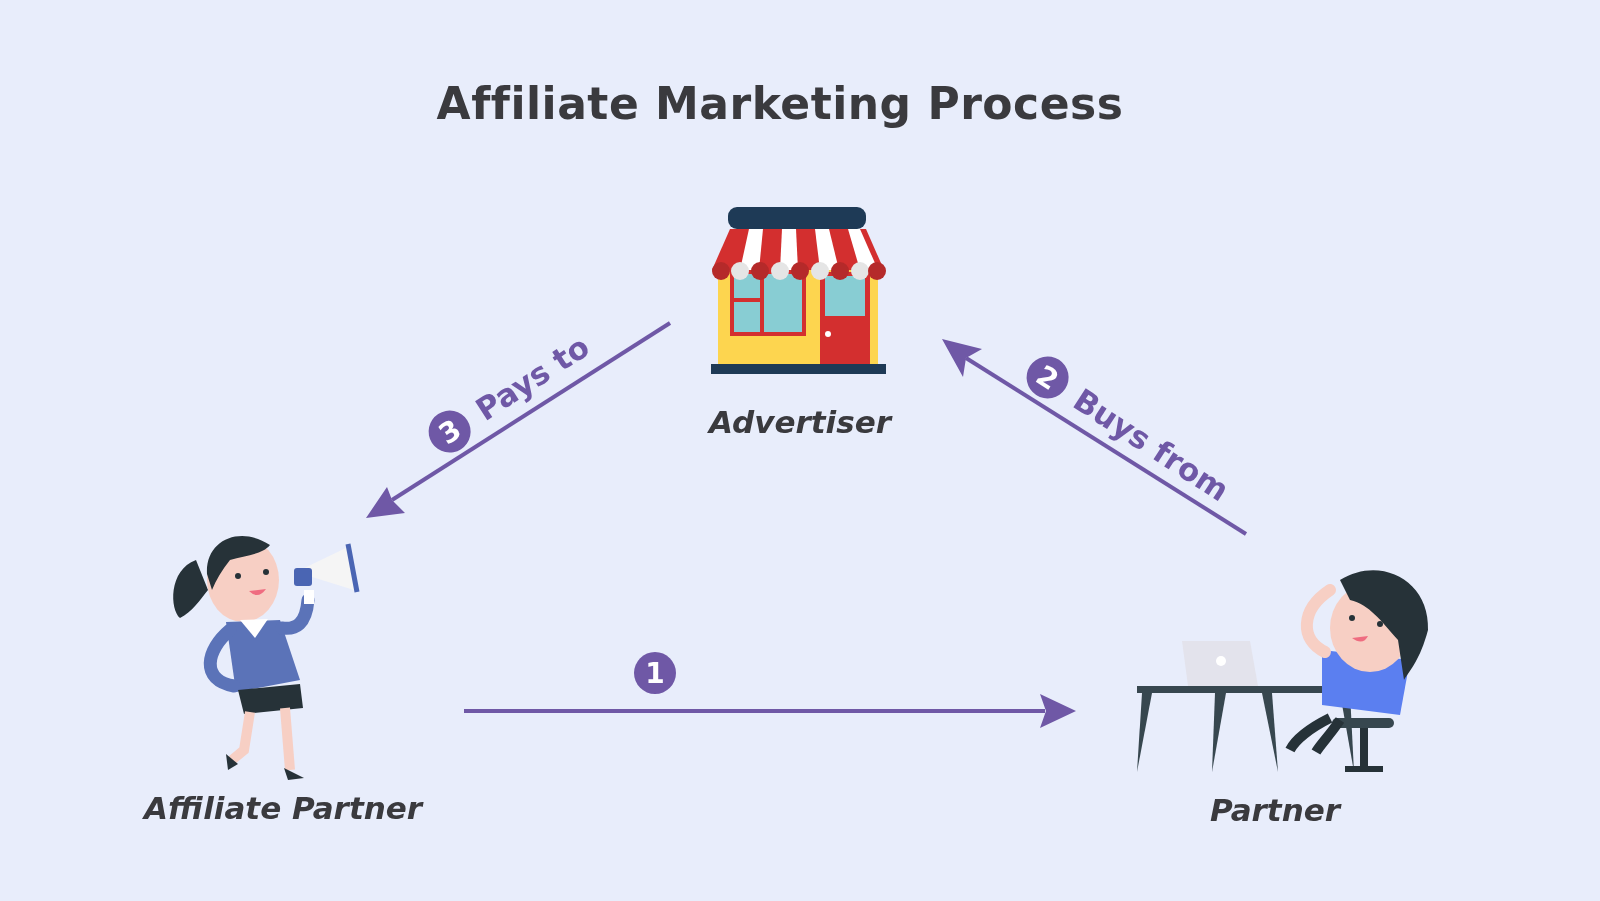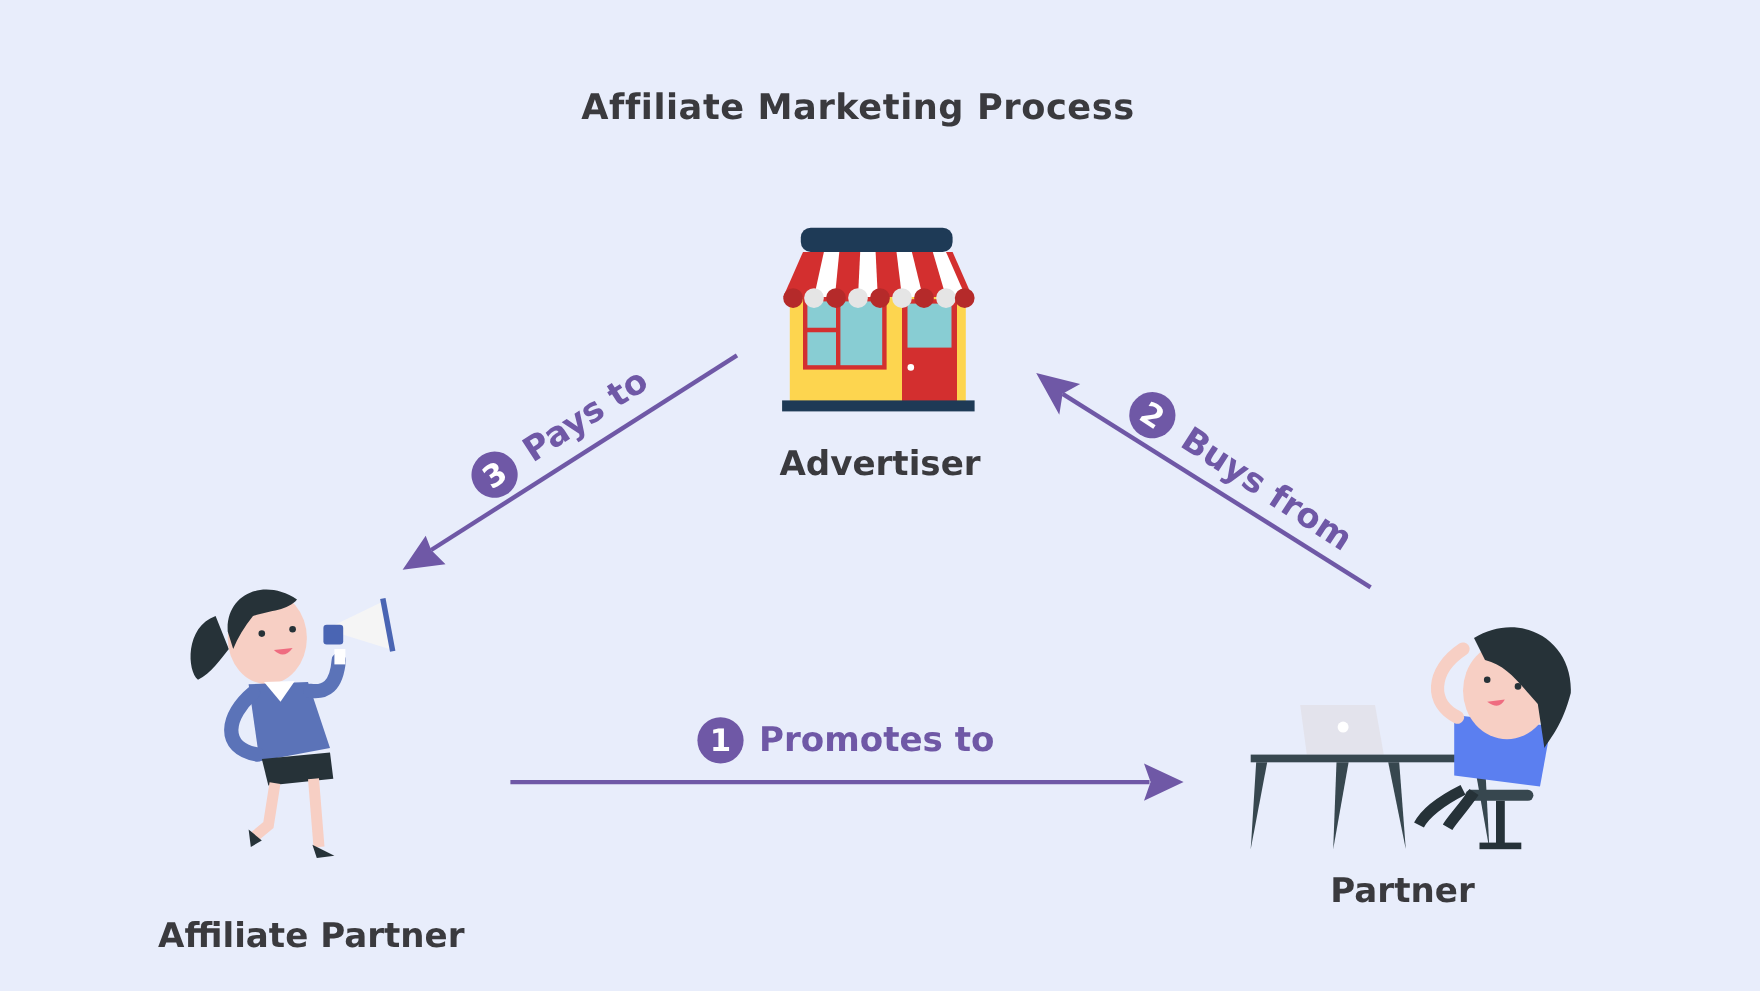--- a/index.html
+++ b/index.html
@@ -4,26 +4,26 @@
 <style>
   html, body { margin: 0; padding: 0; }
   body {
     width: 1600px; height: 901px; overflow: hidden;
     background: #e8edfb;
     font-family: "DejaVu Sans", sans-serif;
     position: relative;
   }
   .title {
     position: absolute; left: 0; top: 78px; width: 1560px;
-    text-align: center; font-size: 32px; font-weight: bold;
+    text-align: center; font-size: 44px; font-weight: bold;
     color: #3a3a3e; letter-spacing: 0.5px;
   }
   .node-label {
     position: absolute; font-size: 31px; font-weight: bold; color: #3a3a3e;
-    text-align: center; white-space: nowrap;
+    text-align: center; white-space: nowrap; font-style: italic;
   }
   #diagram { position: absolute; left: 0; top: 0; }
   .edge-label {
     position: absolute; color: #6f58a6; font-size: 31px; font-weight: bold;
     white-space: nowrap; display: flex; align-items: center; gap: 14px;
     transform-origin: left center;
   }
   .step-badge {
     width: 42px; height: 42px; border-radius: 50%; background: #6f58a6; color: #fff;
     display: inline-flex; align-items: center; justify-content: center;
@@ -122,26 +122,25 @@
     <circle cx="1352" cy="618" r="3" fill="#263238"></circle>
     <circle cx="1380" cy="624" r="3" fill="#263238"></circle>
     <path d="M1352,638 Q1363,646 1368,636 Z" fill="#ef6c80"></path>
     <path d="M1325,652 C1300,640 1300,610 1330,590" stroke="#f7cfc4" stroke-width="12" fill="none" stroke-linecap="round"></path>
     <path d="M1330,718 C1310,728 1295,740 1290,750" stroke="#263238" stroke-width="10" fill="none"></path>
     <path d="M1340,720 C1330,735 1320,745 1316,752" stroke="#263238" stroke-width="10" fill="none"></path>
   </g>
 </svg>
 
 <div class="node-label" style="left:700px; top:404px; width:200px;">Advertiser</div>
-<div class="node-label" style="left:130px; top:790px; width:306px;margin-top:43px;">Affiliate Partner</div>
+<div class="node-label" style="left:130px; top:790px; width:306px;">Affiliate Partner</div>
 <div class="node-label" style="left:1160px; top:792px; width:230px;">Partner</div>
 
 <div class="edge-label" style="left:634px; top:652px;">
   <span class="step-badge">1</span>
-  <span>Promotes to</span>
 </div>
 
 <div class="edge-label" style="left:1030px; top:345px; transform: rotate(33deg);">
   <span class="step-badge">2</span>
   <span>Buys from</span>
 </div>
 
 <div class="edge-label" style="left:432px; top:422px; transform: rotate(-33deg);">
   <span class="step-badge">3</span>
   <span>Pays to</span>

